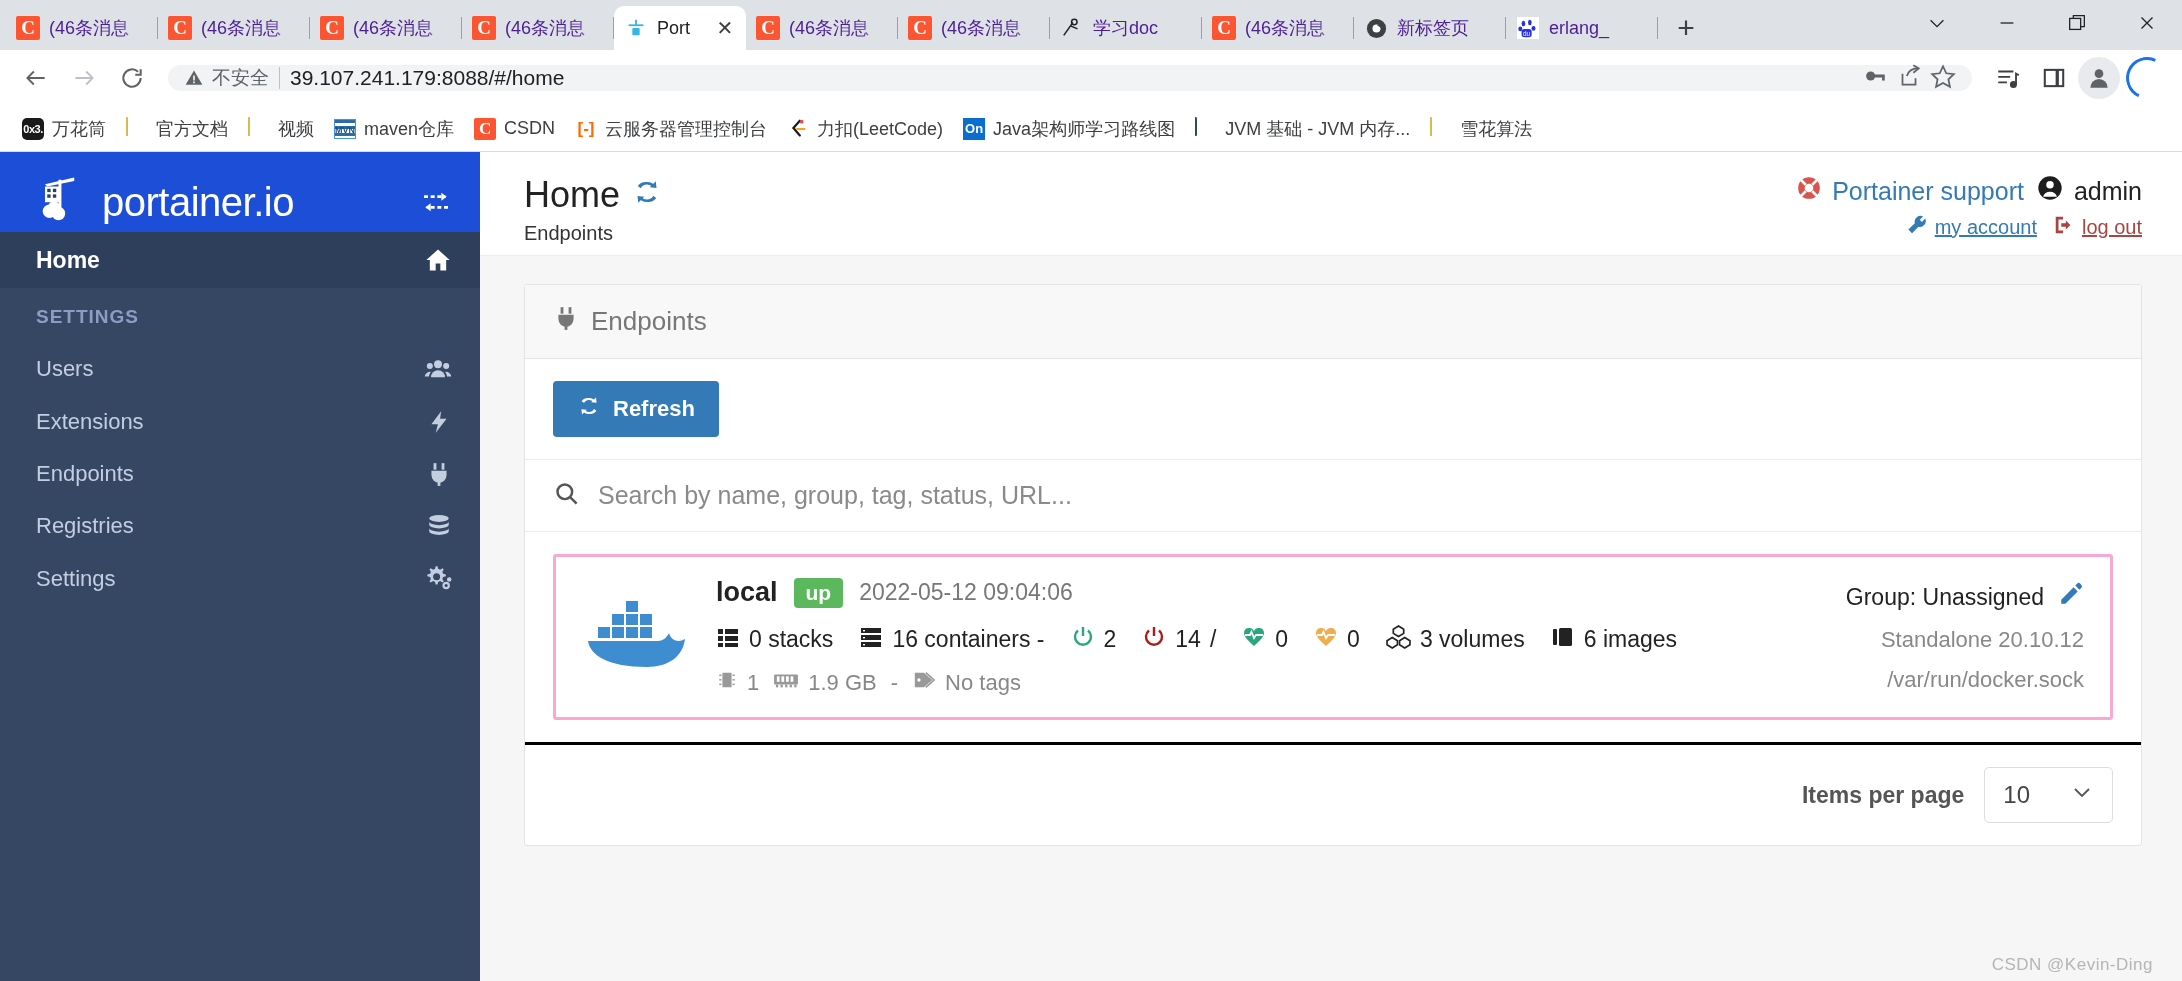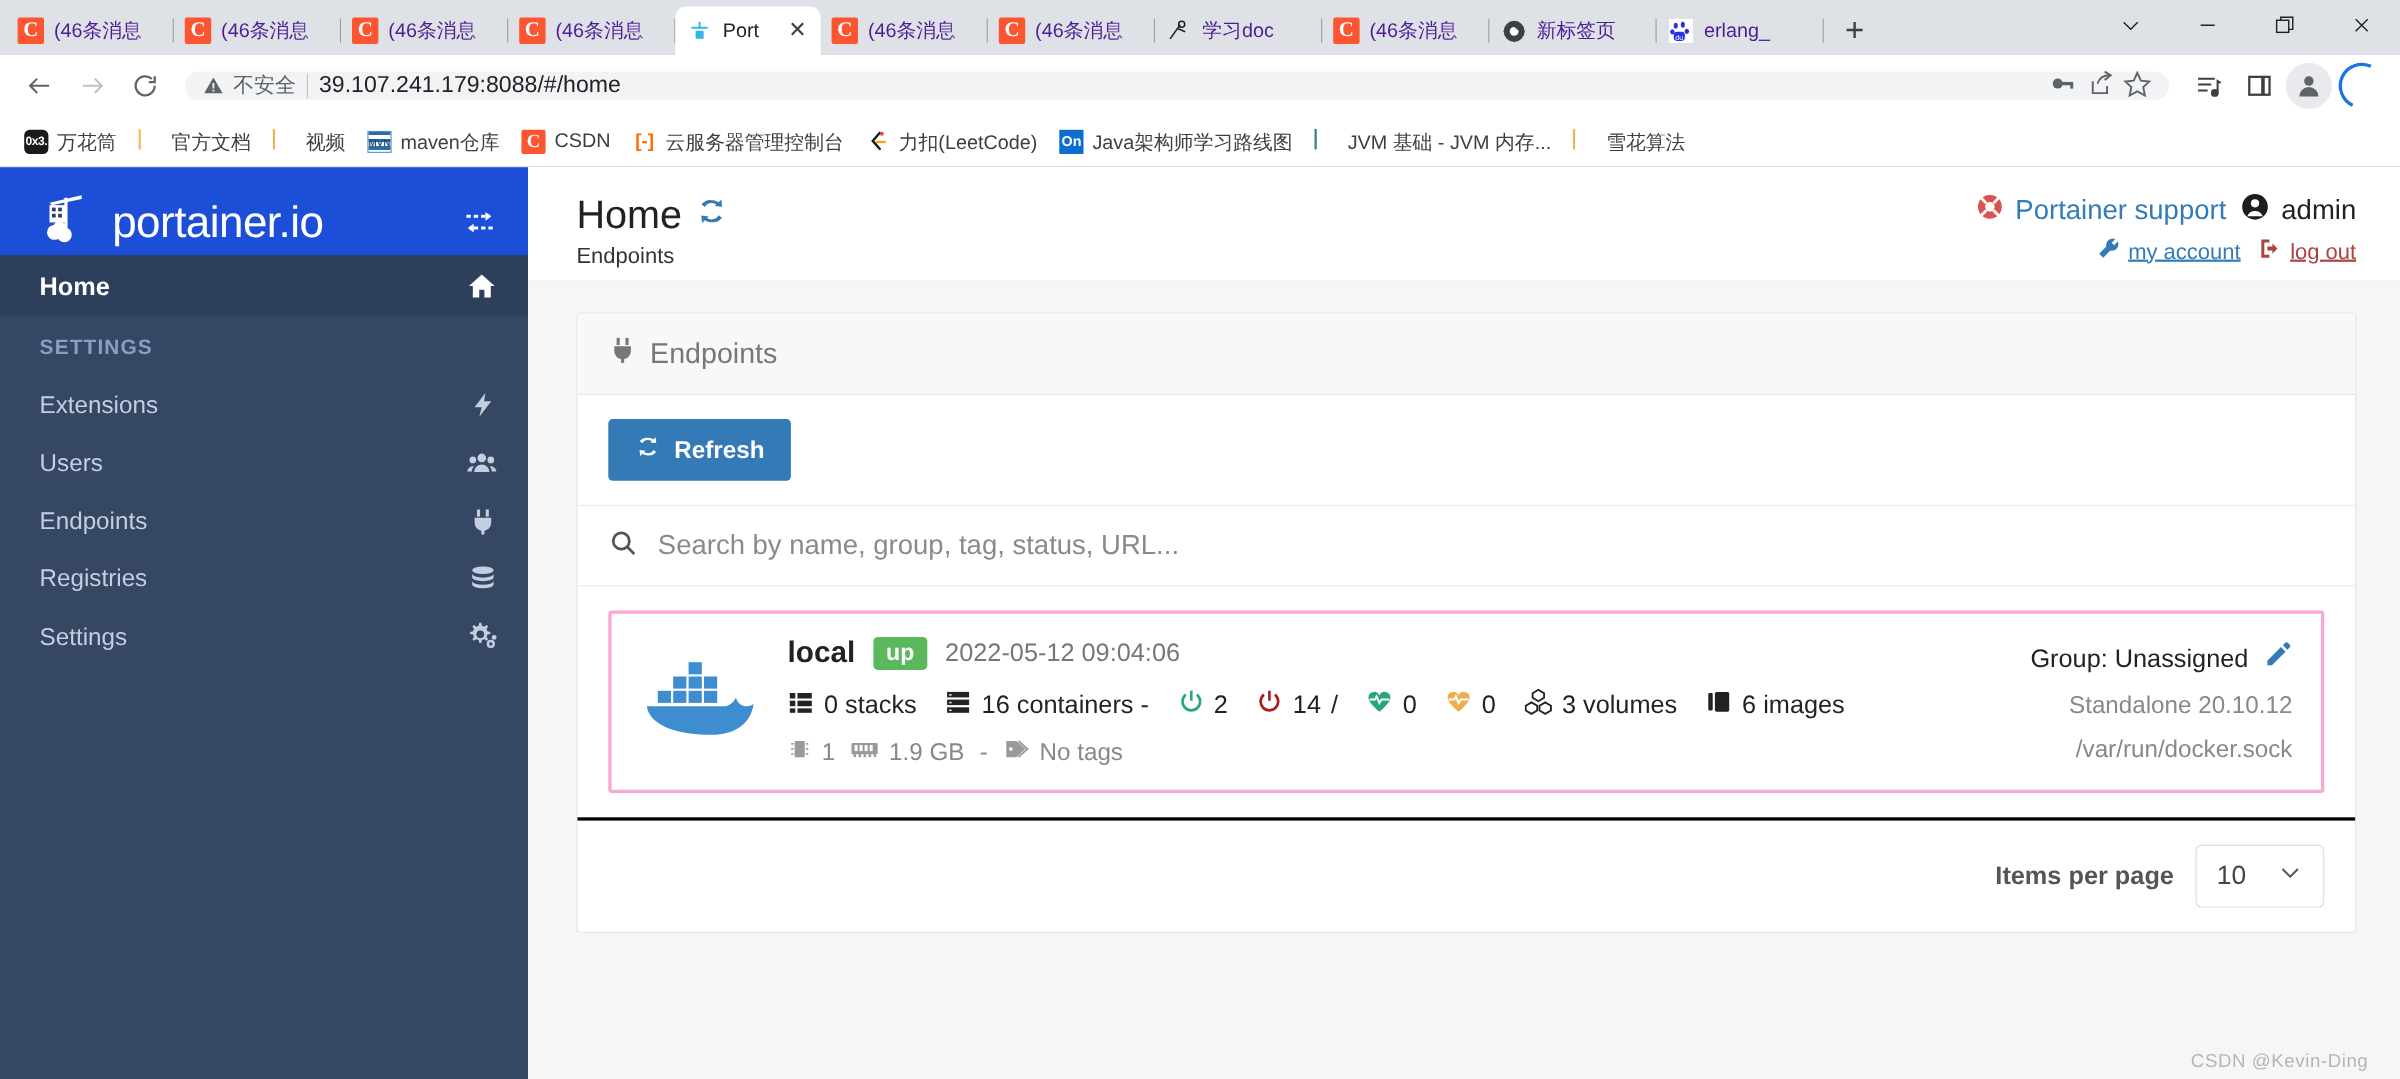--- a/index.html
+++ b/index.html
@@ -262,21 +262,21 @@
   .ep-group { font-size: 23px; color: #222; display: flex; align-items: center; justify-content: flex-end; gap: 14px; }
   .ep-meta { font-size: 22px; color: #888; margin-top: 14px; }
 
   .panel-foot {
     border-top: 3px solid #000000; margin-top: 22px; padding: 22px 28px;
     display: flex; align-items: center; justify-content: flex-end; gap: 20px;
   }
   .ipp-label { font-size: 23px; color: #555; font-weight: bold; }
   .ipp-select {
     border: 1px solid #ddd; border-radius: 5px; padding: 12px 18px;
-    font-size: 24px; color: #444; display: flex; align-items: center; gap: 28px;
+    font-size: 24px; color: #444; display: flex; align-items: center; gap: 40px;
     background: #fff;
   }
   .watermark {
     position: absolute; right: 29px; bottom: 6px;
     font-size: 17px; color: #b5b5b5; letter-spacing: 0.5px;
   }
 </style>
 </head>
 <body>
 
@@ -566,39 +566,39 @@
           <svg width="28" height="28" viewBox="0 0 24 24" fill="currentColor">
               <path d="M12 3 L22 12 H19 V21 H14 V15 H10 V21 H5 V12 H2 Z"></path>
             </svg>
         </span>
       </div>
 
       <div class="settings-block">
         <div class="nav-head">SETTINGS</div>
 
         <div class="nav-item">
-          <span>Extensions</span>
-          <span class="nicon">
-            <svg width="26" height="26" viewBox="0 0 24 24" fill="currentColor">
-                <path d="M14 2 L5 14 H11 L9 22 L19 9 H13 Z"></path>
-              </svg>
-          </span>
-        </div>
-
-        <div class="nav-item">
           <span>Users</span>
           <span class="nicon">
             <svg width="28" height="28" viewBox="0 0 24 24" fill="currentColor">
               <circle cx="12" cy="8" r="3.4"></circle>
                 <circle cx="5" cy="9.5" r="2.6"></circle>
                 <circle cx="19" cy="9.5" r="2.6"></circle>
               <path d="M6 19 a6 6 0 0 1 12 0 Z"></path>
                 <path d="M0.6 18.5 a4.6 4.6 0 0 1 5.2 -4 a7.5 7.5 0 0 0 -1.6 4 Z"></path>
               <path d="M23.4 18.5 a4.6 4.6 0 0 0 -5.2 -4 a7.5 7.5 0 0 1 1.6 4 Z"></path>
             </svg>
+          </span>
+        </div>
+
+        <div class="nav-item">
+          <span>Extensions</span>
+          <span class="nicon">
+            <svg width="26" height="26" viewBox="0 0 24 24" fill="currentColor">
+                <path d="M14 2 L5 14 H11 L9 22 L19 9 H13 Z"></path>
+              </svg>
           </span>
         </div>
 
         <div class="nav-item">
           <span>Endpoints</span>
           <span class="nicon">
             <svg width="26" height="26" viewBox="0 0 24 24" fill="currentColor">
               <rect x="7" y="2" width="2.6" height="6"></rect>
                 <rect x="14.4" y="2" width="2.6" height="6"></rect>
               <path d="M5 9 H19 V13 a7 7 0 0 1 -14 0 Z"></path>

